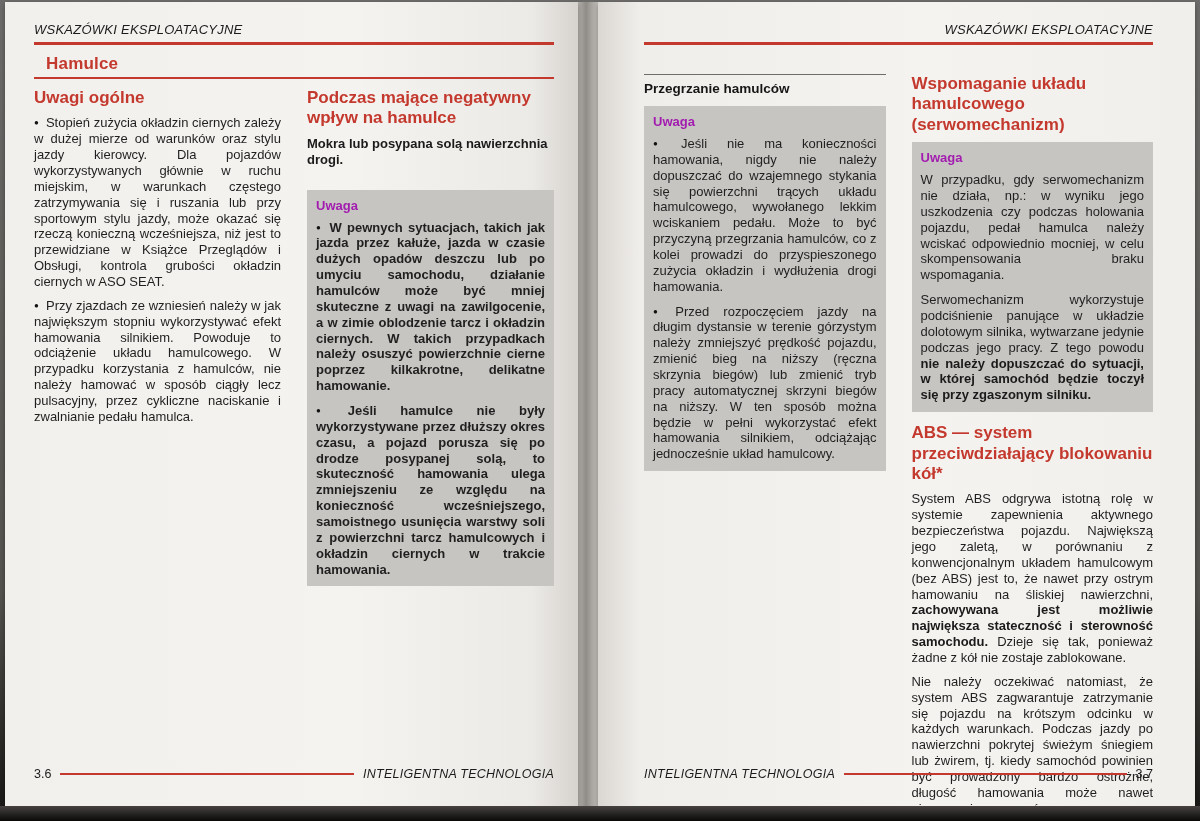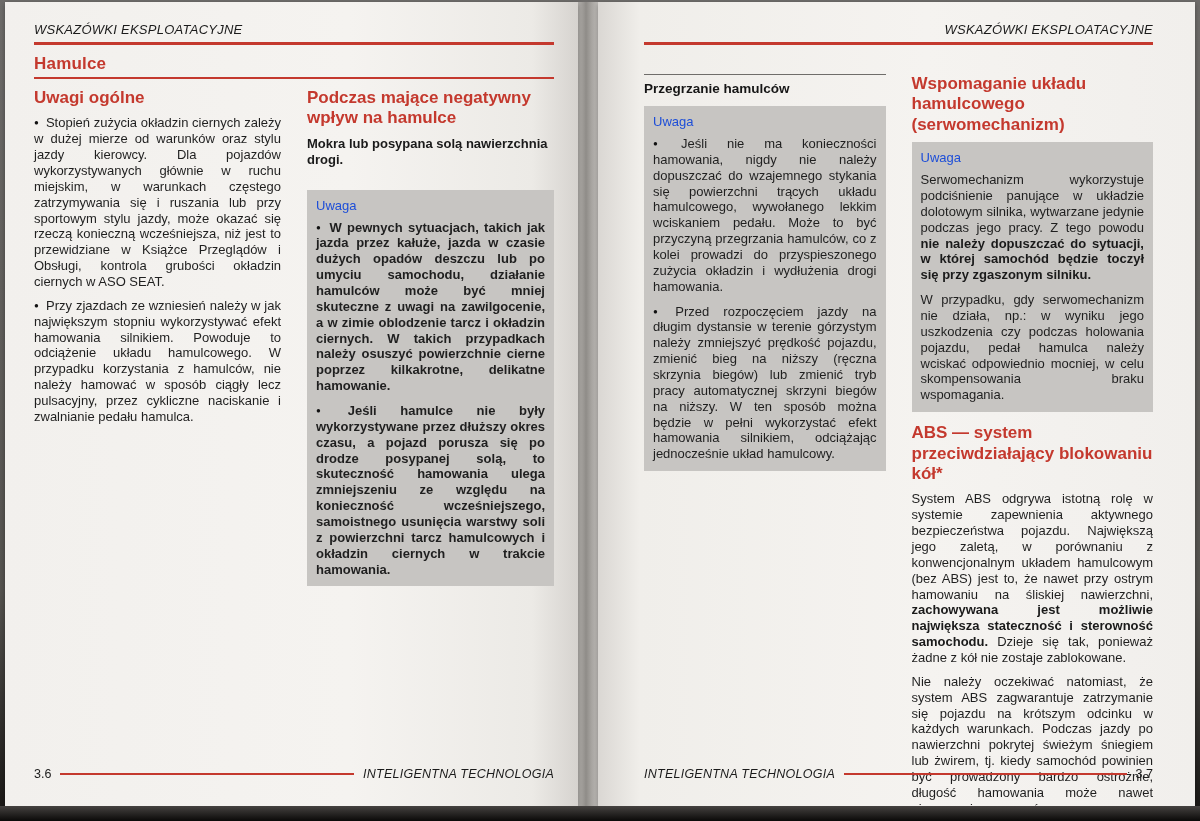--- a/index.html
+++ b/index.html
@@ -39,41 +39,41 @@
     left:598px;width:597px;padding:20px 42px 0 46px;
     background:linear-gradient(to right,#dad7d3 0,#f0eeea 7%,#f5f3f0 55%,#f1efec 100%);
   }
   .running-header{
     font-style:italic;font-size:13px;letter-spacing:.25px;color:#1b1b1b;
   }
   .page.right .running-header{text-align:right;}
   .header-rule{height:3px;background:var(--red);margin-top:5px;}
   .chapter{
     color:var(--red);font-size:17px;font-weight:700;letter-spacing:.2px;
-    margin:9px 0 3px;
+    margin:9px 12px 3px;
   }
   .chapter-rule{height:2px;background:var(--red);margin-bottom:9px;}
   .cols{display:flex;gap:26px;}
   .page.right .cols{margin-top:29px;}
   .col{flex:1;min-width:0;}
   .red-h{
     color:var(--red);font-size:17px;font-weight:700;line-height:1.2;
     margin:0 0 7px;
   }
   .col1-head-wrap{border-top:1px solid #6f6d6a;padding-top:6px;}
   .black-h{color:#161616;font-size:13.5px;font-weight:700;margin:0 0 10px;}
   p.body{
     font-size:13px;line-height:1.22;text-align:justify;color:var(--ink);
     margin:0 0 8px;
   }
   .bold{font-weight:700;color:#1a1a1a;}
   .bullet{font-size:8px;margin-right:7px;position:relative;top:-2px;color:#111;}
   .intro{font-weight:700;font-size:13px;line-height:1.22;color:#1a1a1a;margin:0 0 22px;}
   .note{background:var(--note-bg);padding:8px 9px 9px;margin-bottom:11px;}
-  .note-title{font-weight:400;font-size:13px;color:#1d4ed8;margin-bottom:7px;}
+  .note-title{font-weight:700;font-size:13px;color:#a21caf;margin-bottom:7px;}
   .note p.body{margin-bottom:9px;}
   .note p.body:last-child{margin-bottom:0;}
   .abs-h{margin-top:3px;}
   .pfooter{
     position:absolute;bottom:25px;display:flex;align-items:center;gap:9px;
     font-size:12.5px;color:#1b1b1b;
   }
   .page.left .pfooter{left:29px;right:24px;}
   .page.right .pfooter{left:46px;right:42px;}
   .footer-line{flex:1;height:2px;background:var(--red);}
@@ -131,22 +131,22 @@
           <div class="note-title">Uwaga</div>
           <p class="body"><span class="bullet">●</span><span>Jeśli nie ma konieczności hamowania, nigdy nie należy dopuszczać do wzajemnego stykania się powierzchni trących układu hamulcowego, wywołanego lekkim wciskaniem pedału. Może to być przyczyną przegrzania hamulców, co z kolei prowadzi do przyspieszonego zużycia okładzin i wydłużenia drogi hamowania.</span></p>
           <p class="body"><span class="bullet">●</span><span>Przed rozpoczęciem jazdy na długim dystansie w terenie górzystym należy zmniejszyć prędkość pojazdu, zmienić bieg na niższy (ręczna skrzynia biegów) lub zmienić tryb pracy automatycznej skrzyni biegów na niższy. W ten sposób można będzie w pełni wykorzystać efekt hamowania silnikiem, odciążając jednocześnie układ hamulcowy.</span></p>
         </div>
       </div>
 
       <div class="col">
         <h2 class="red-h">Wspomaganie układu hamulcowego (serwomechanizm)</h2>
         <div class="note">
           <div class="note-title">Uwaga</div>
+          <p class="body">W przypadku, gdy serwomechanizm nie działa, np.: w wyniku jego uszkodzenia czy podczas holowania pojazdu, pedał hamulca należy wciskać odpowiednio mocniej, w celu skompensowania braku wspomagania.</p>
           <p class="body"><span>Serwomechanizm wykorzystuje podciśnienie panujące w układzie dolotowym silnika, wytwarzane jedynie podczas jego pracy. Z tego powodu </span><span class="bold">nie należy dopuszczać do sytuacji, w której samochód będzie toczył się przy zgaszonym silniku.</span></p>
-          <p class="body">W przypadku, gdy serwomechanizm nie działa, np.: w wyniku jego uszkodzenia czy podczas holowania pojazdu, pedał hamulca należy wciskać odpowiednio mocniej, w celu skompensowania braku wspomagania.</p>
         </div>
 
         <h2 class="red-h abs-h">ABS — system przeciwdziałający blokowaniu kół*</h2>
         <p class="body"><span>System ABS odgrywa istotną rolę w systemie zapewnienia aktywnego bezpieczeństwa pojazdu. Największą jego zaletą, w porównaniu z konwencjonalnym układem hamulcowym (bez ABS) jest to, że nawet przy ostrym hamowaniu na śliskiej nawierzchni, </span><span class="bold">zachowywana jest możliwie największa stateczność i sterowność samochodu.</span><span> Dzieje się tak, ponieważ żadne z kół nie zostaje zablokowane.</span></p>
         <p class="body">Nie należy oczekiwać natomiast, że system ABS zagwarantuje zatrzymanie się pojazdu na krótszym odcinku w każdych warunkach. Podczas jazdy po nawierzchni pokrytej świeżym śniegiem lub żwirem, tj. kiedy samochód powinien być prowadzony bardzo ostrożnie, długość hamowania może nawet nieznacznie wzrosnąć.</p>
         <p class="body bold">Prosimy o zapoznanie się z uwagami znajdującymi się na następnej stronie.</p>
       </div>
     </div>
 
     <div class="pfooter">

